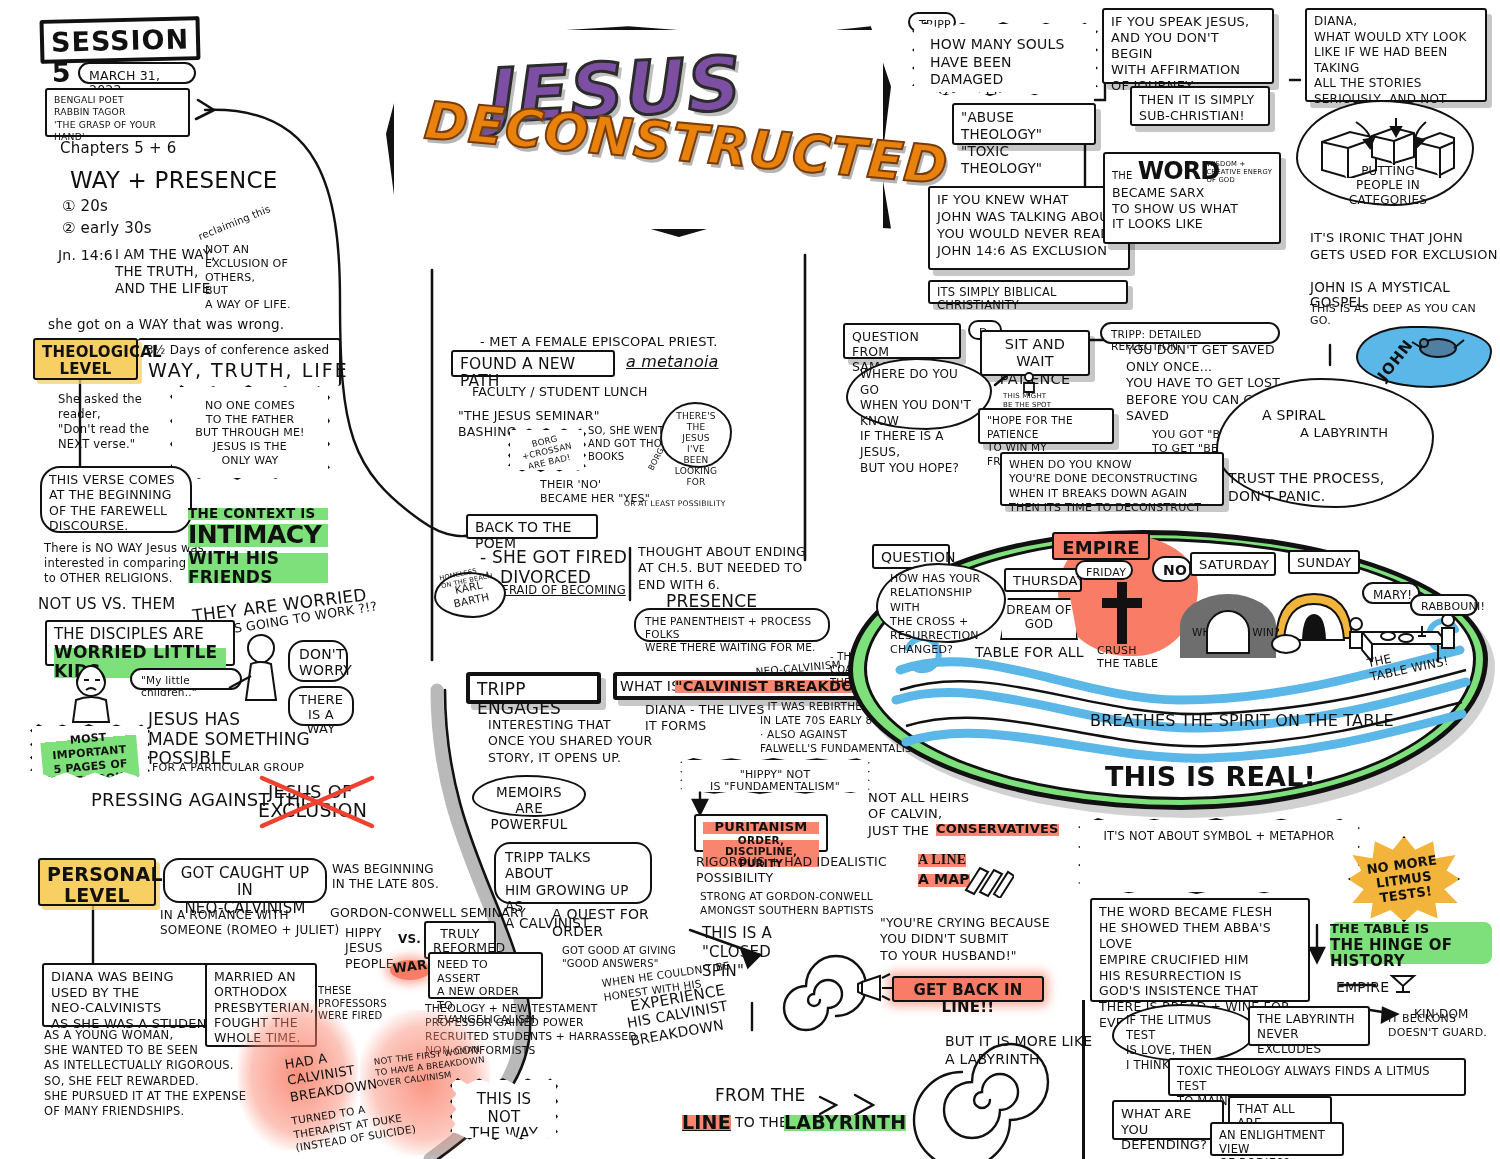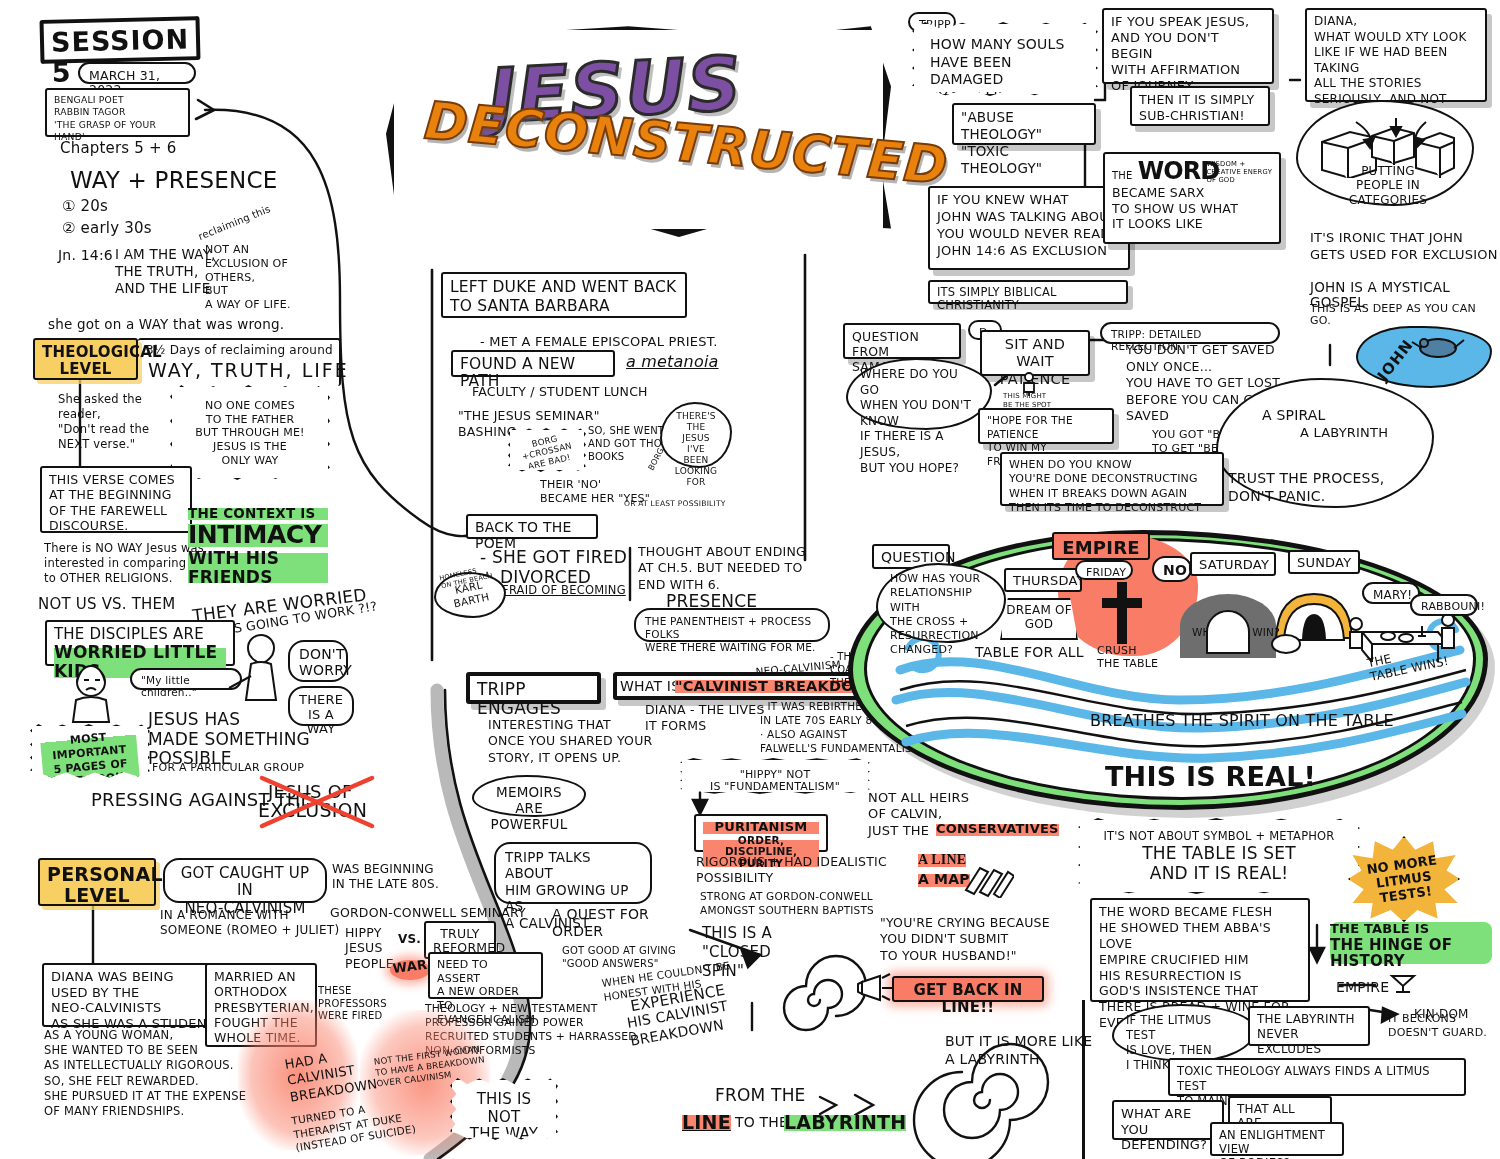--- a/index.html
+++ b/index.html
@@ -134,37 +134,37 @@
 EXCLUSION of others,
 BUT
 A WAY OF LIFE.</div>
 
   <div class="n" style="left:48px;top:317px;font-size:13.5px;">she got on a WAY that was wrong.</div>
 
   <div class="n hl-y box" style="left:33px;top:338px;width:105px;height:42px;box-shadow:4px 4px 0 rgba(247,207,99,.75);">
     <div class="caps b ctr" style="font-size:15px;line-height:1.12;">THEOLOGICAL LEVEL</div>
   </div>
   <div class="n box plain" style="left:138px;top:338px;width:203px;height:48px;border-top:2.5px solid #111;border-right:2.5px solid #111;border-left:none;border-bottom:none;background:transparent;"></div>
-  <div class="n" style="left:146px;top:344px;font-size:12px;">3½ Days of reclaiming around</div>
+  <div class="n" style="left:146px;top:344px;font-size:12px;">3½ Days of conference asked</div>
   <div class="n caps" style="left:148px;top:360px;font-size:19px;letter-spacing:2px;">WAY, TRUTH, LIFE</div>
 
   <div class="n" style="left:58px;top:392px;font-size:11.5px;white-space:pre-line;line-height:1.3;">She asked the
 reader,
 "Don't read the
 NEXT verse."</div>
 
   <div class="n burst" style="left:170px;top:385px;width:160px;height:95px;">
     <div class="caps ctr" style="font-size:11px;white-space:pre-line;line-height:1.24;padding-top:6px;">NO ONE COMES
 TO THE FATHER
 BUT THROUGH ME!
 JESUS IS THE
 ONLY WAY</div>
   </div>
 
-  <div class="n box" style="left:40px;top:466px;width:152px;height:67px;">
+  <div class="n box" style="left:40px;top:466px;width:152px;height:67px;border-radius:20px;">
     <div class="caps" style="font-size:12.5px;white-space:pre-line;line-height:1.22;">THIS VERSE COMES
 AT THE BEGINNING
 OF THE FAREWELL
 DISCOURSE.</div>
   </div>
 
   <div class="n" style="left:44px;top:541px;font-size:11.5px;white-space:pre-line;line-height:1.3;">There is NO WAY Jesus was
 interested in comparing himself
 to OTHER RELIGIONS.</div>
   <div class="n caps" style="left:38px;top:596px;font-size:15px;">NOT US VS. THEM</div>
@@ -307,24 +307,20 @@
     <svg viewBox="0 0 66 74" width="66" height="74">
         <g stroke="#111" fill="#fff" stroke-width="2">
       <circle cx="36" cy="18" r="13"></circle>
           <path d="M24 24 q12 18 24 0"></path>
       <path d="M26 34 q10 -4 20 0 l5 36 l-30 0 z"></path>
           <path d="M26 46 l-22 12"></path>
         </g>
       </svg>
   </div>
 
-  <div class="n box" style="left:441px;top:272px;width:246px;height:46px;">
-    <div class="caps" style="font-size:15.5px;white-space:pre-line;line-height:1.2;">LEFT DUKE AND WENT BACK
-TO SANTA BARBARA</div>
-  </div>
   <div class="n caps" style="left:480px;top:335px;font-size:13px;">- MET A FEMALE EPISCOPAL PRIEST.</div>
   <div class="n box" style="left:451px;top:350px;width:164px;height:27px;">
     <div class="caps" style="font-size:15.5px;">FOUND A NEW PATH</div>
   </div>
   <div class="n u" style="left:626px;top:353px;font-size:16px;font-style:italic;">a metanoia</div>
   <div class="n caps" style="left:472px;top:385px;font-size:12.5px;">FACULTY / STUDENT  LUNCH</div>
   <div class="n caps" style="left:458px;top:408px;font-size:12.5px;white-space:pre-line;line-height:1.25;">"THE JESUS SEMINAR"
 BASHING</div>
   <div class="n burst" style="left:508px;top:428px;width:78px;height:44px;">
     <div class="caps ctr" style="font-size:8.6px;white-space:pre-line;line-height:1.22;transform:rotate(-13deg);">BORG
@@ -716,22 +712,20 @@
     <g fill="none" stroke="#111" stroke-width="2.4">
       <path d="M900 690 C990 660, 1090 716, 1200 714 C1310 712, 1400 688, 1466 670"></path>
       <path d="M906 726 C996 698, 1100 750, 1210 746 C1320 742, 1400 718, 1462 702"></path>
     </g>
   </svg>
   <div class="n caps" style="left:1090px;top:712px;font-size:16px;z-index:6;">BREATHES THE SPIRIT ON THE TABLE</div>
   <div class="n caps" style="left:1105px;top:762px;font-size:27px;font-weight:bold;z-index:6;">THIS IS REAL!</div>
 
   <div class="n burst" style="left:1078px;top:818px;width:282px;height:76px;">
     <div class="caps ctr" style="font-size:11.5px;padding-top:4px;">IT'S NOT ABOUT SYMBOL + METAPHOR</div>
-    <div class="caps ctr" style="font-size:17px;white-space:pre-line;line-height:1.2;">THE TABLE IS SET
-AND IT IS REAL!</div>
   </div>
   <div class="n" style="left:1348px;top:836px;width:112px;height:86px;background:#f2b43a;border:2.5px solid #111;
               clip-path:polygon(50% 0%,60% 16%,76% 6%,78% 26%,96% 22%,88% 40%,100% 50%,86% 62%,98% 78%,78% 78%,80% 96%,62% 86%,50% 100%,38% 86%,20% 96%,22% 78%,4% 78%,14% 62%,0% 50%,12% 40%,4% 22%,22% 26%,24% 6%,40% 16%);"></div>
   <div class="n caps b ctr" style="left:1356px;top:858px;width:96px;font-size:13px;white-space:pre-line;line-height:1.15;transform:rotate(-8deg);z-index:4;">NO MORE
 LITMUS
 TESTS!</div>
 
   <div class="n box" style="left:1090px;top:898px;width:220px;height:104px;">
     <div class="caps" style="font-size:12.5px;white-space:pre-line;line-height:1.27;">THE WORD BECAME FLESH
 HE SHOWED THEM ABBA'S LOVE

